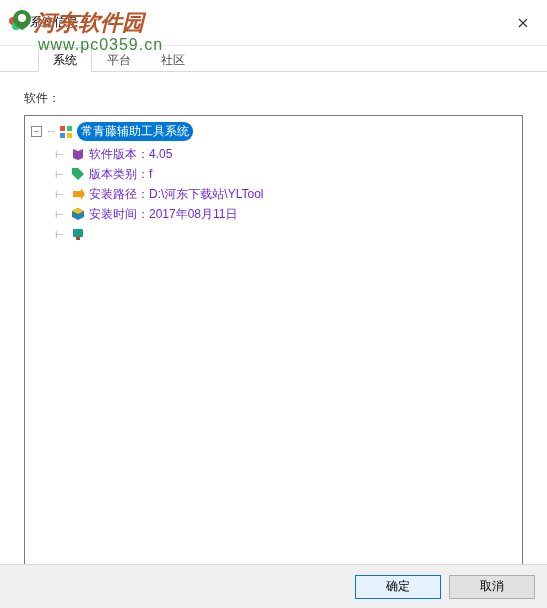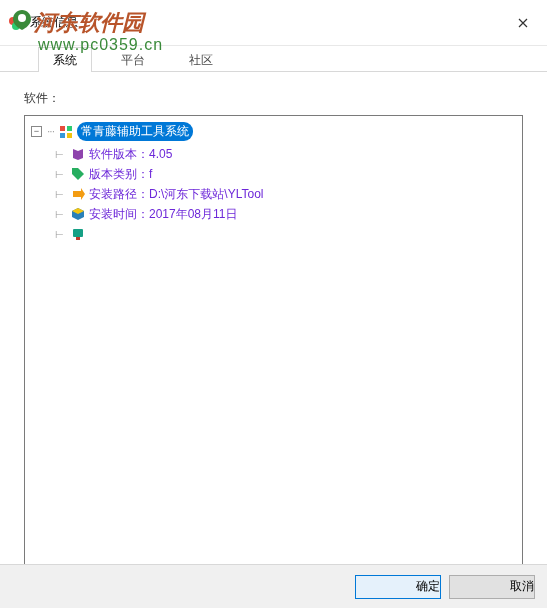--- a/index.html
+++ b/index.html
@@ -54,21 +54,21 @@
   letter-spacing: 1px;
   margin-top: -2px;
   margin-left: 28px;
 }
 .tabbar {
   height: 26px;
   display: flex;
   align-items: flex-end;
   padding-left: 38px;
   border-bottom: 1px solid #d8d8d8;
-  gap: 14px;
+  gap: 0;
 }
 .tab {
   padding: 4px 14px 3px;
   border: 1px solid transparent;
   border-bottom: none;
   cursor: pointer;
   color: #4a4a4a;
   position: relative;
   top: 1px;
 }
@@ -149,21 +149,20 @@
   padding-right: 12px;
   gap: 8px;
 }
 .btn {
   width: 86px; height: 24px;
   background: #e1e1e1;
   border: 1px solid #adadad;
   cursor: pointer;
   font-size: 12px;
   font-family: inherit;
-  text-align: right;
 }
 .btn.primary {
   border: 1px solid #0078d7;
   background: #e5f1fb;
 }
 </style>
 </head>
 <body>
 
 <div class="titlebar">

